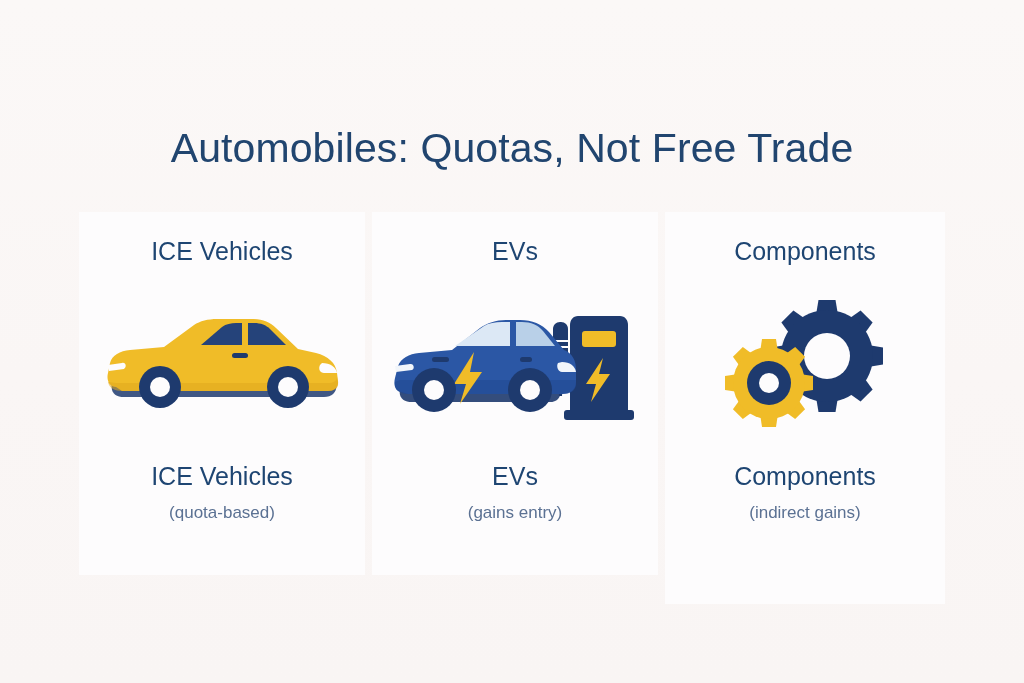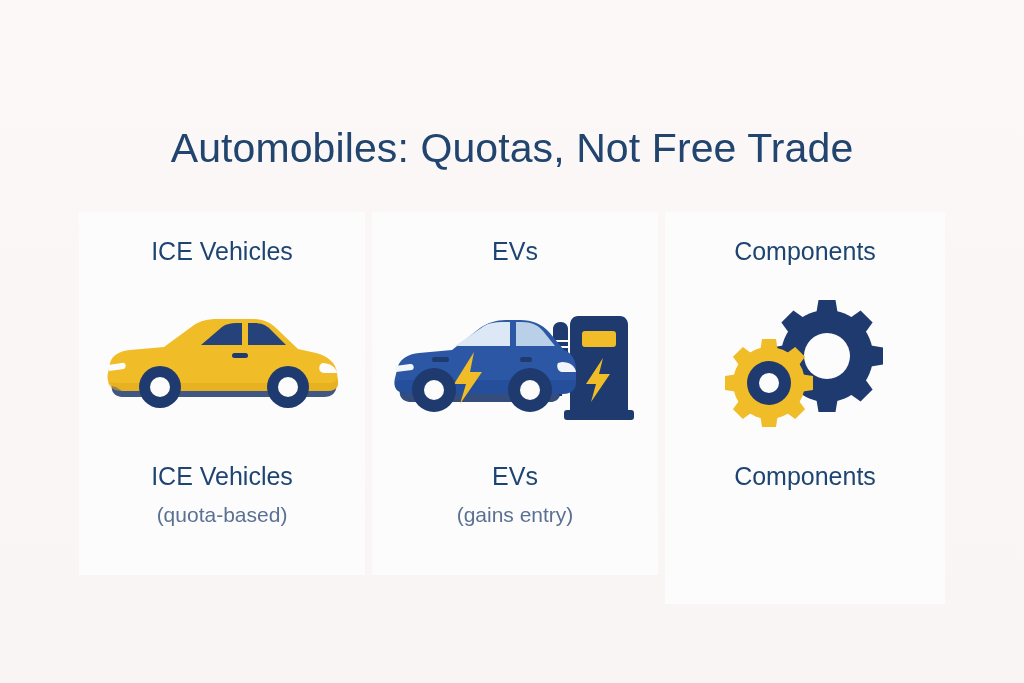--- a/index.html
+++ b/index.html
@@ -81,21 +81,21 @@
     font-size: 25px;
     color: #1e4572;
     font-weight: 400;
     line-height: 1;
     white-space: nowrap;
   }
   .card-3 .card-label { margin-top: 26px; }
 
   .card-caption {
     margin-top: 15px;
-    font-size: 21px;
+    font-size: 17px;
     color: #5b7193;
     font-weight: 400;
     line-height: 1;
     white-space: nowrap;
   }
 
   svg { display: block; }
 </style>
 </head>
 <body>
@@ -238,16 +238,17 @@
               <path d="M-7,-44 L7,-44 L8.5,-34 L-8.5,-34 Z" transform="rotate(315)"></path>
             </g>
             <circle cx="0" cy="0" r="36" fill="#f0bc28"></circle>
             <circle cx="0" cy="0" r="22" fill="#1e3a6e"></circle>
             <circle cx="0" cy="0" r="10" fill="#fdfcfd"></circle>
           </g>
         </svg>
       </div>
 
       <div class="card-label">Components</div>
+      <div class="card-caption">(indirect gains)</div>
     </div>
 
   </div>
 </div>
 
 </body></html>

